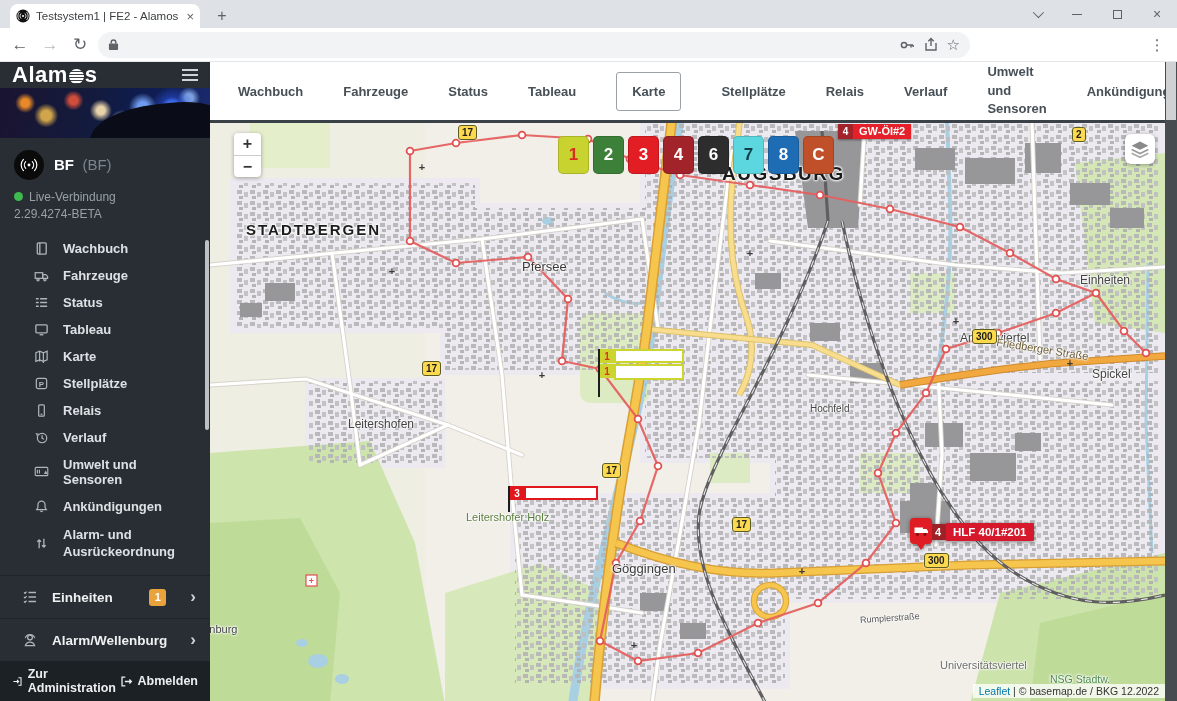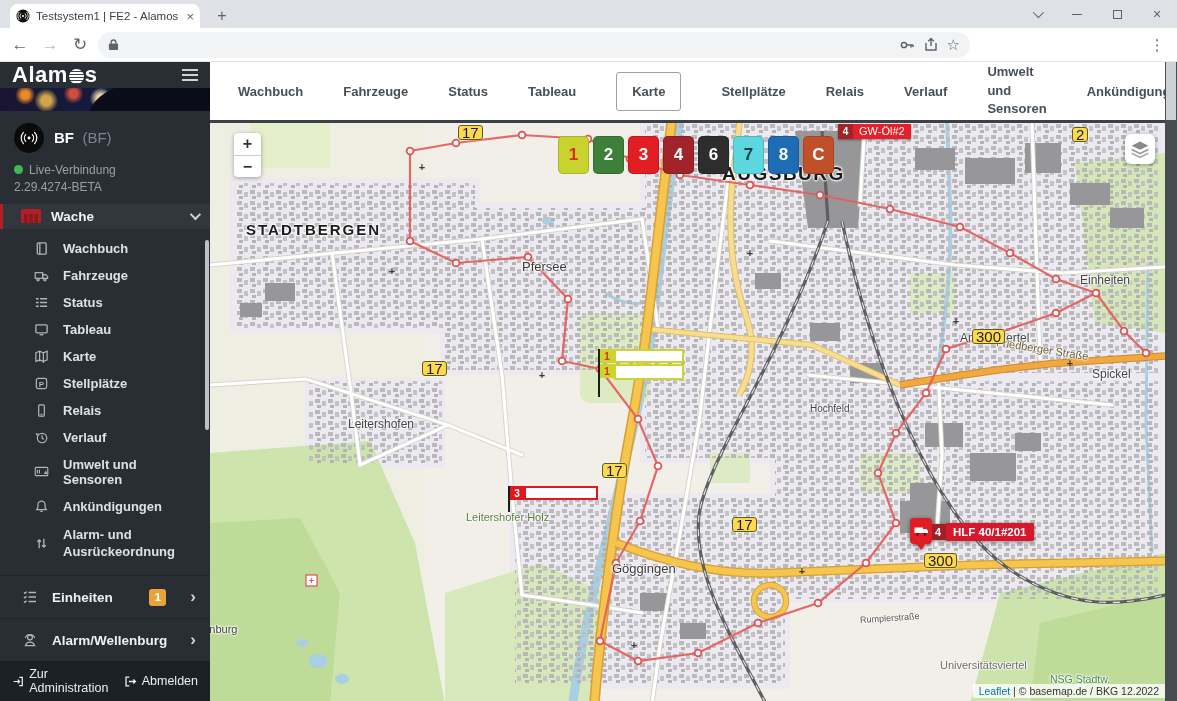--- a/index.html
+++ b/index.html
@@ -76,55 +76,55 @@
              font-weight:600; color:#dde1e5; }
   .sb-item svg { flex:0 0 15px; }
   .sb-item .two { line-height:1.35; }
   .sb-section { border-top:1px solid #1f2428; display:flex; align-items:center; gap:14px;
                 padding:11px 14px 11px 22px; font-size:13.5px; font-weight:bold; color:#eef0f2; }
   .badge-1 { margin-left:auto; background:#e8a33d; color:#fff; font-size:11px; font-weight:bold;
              width:17px; height:17px; border-radius:3px; display:flex; align-items:center; justify-content:center; }
   .chev-r { color:#cfd3d7; font-size:17px; font-weight:bold; margin-left:10px; }
   .chev-r.solo { margin-left:auto; }
   .sb-footer { margin-top:auto; background:#1c2125; display:flex; align-items:center; justify-content:space-between;
-               padding:6px 12px; font-size:12.5px; font-weight:normal; color:#eceef0; }
+               padding:6px 12px; font-size:12.5px; font-weight:bold; color:#eceef0; }
   .sb-footer .fbtn { display:flex; align-items:center; gap:5px; }
   .sb-scrollthumb { position:absolute; right:1px; top:178px; width:4px; height:190px; background:#d7dadd;
                     border-radius:2px; opacity:.85; }
 
   
   .content { width:955px; display:flex; flex-direction:column; }
   .topnav { height:58px; background:#fff; display:flex; align-items:center; padding:0 20px 0 28px; gap:40px; }
   .tn-item { font-size:13px; font-weight:600; color:#475057; white-space:nowrap; }
   .tn-item.wrap { white-space:normal; max-width:86px; line-height:1.45; }
   .tn-item.active { border:1px solid #9ca1a6; border-radius:3px; padding:11px 15px; }
   .tn-push { margin-left:auto; }
 
   
   .map { position:relative; height:581px; border-top:3px solid #3a4147; overflow:hidden; background:#f1efe8; }
   .map svg.base { position:absolute; left:0; top:0; }
   .mlbl { position:absolute; color:#444; text-shadow:0 0 2px #fff,0 0 2px #fff,0 0 3px #fff,0 0 3px #fff;
           white-space:nowrap; }
   .shield { position:absolute; background:#fcd94f; border:1.5px solid #5c5c20; border-radius:3px;
-            font-size:15px; font-weight:normal; color:#1d1d1d; padding:0 3px; line-height:13px;
+            font-size:10px; font-weight:bold; color:#1d1d1d; padding:0 3px; line-height:13px;
             box-shadow:0 0 2px rgba(255,255,255,.8); }
   .zoomctl { position:absolute; left:24px; top:10px; width:27px; background:#fff; border-radius:4px;
              box-shadow:0 1px 4px rgba(0,0,0,.35); overflow:hidden; }
   .zoombtn { height:22px; text-align:center; font-size:16px; font-weight:bold; color:#333; line-height:22px; }
   .zoombtn + .zoombtn { border-top:1px solid #ccc; }
   .badges { position:absolute; left:348px; top:13px; display:flex; gap:4px; }
   .sbadge { width:31px; height:38px; border-radius:5px; display:flex; align-items:center; justify-content:center;
             font-size:17px; font-weight:bold; box-shadow:inset 0 0 0 1px rgba(0,0,0,.15); }
   .layersctl { position:absolute; left:915px; top:11px; width:30px; height:30px; background:#fff; border-radius:6px;
                box-shadow:0 1px 4px rgba(0,0,0,.35); display:flex; align-items:center; justify-content:center; }
   .gw-marker { position:absolute; left:628px; top:1px; display:flex; align-items:center;
                filter:drop-shadow(0 1px 1px rgba(0,0,0,.4)); }
   .chip { width:15px; height:15px; display:flex; align-items:center; justify-content:center;
           font-size:10px; font-weight:bold; color:#fff; }
-  .gw-label { background:#e5202a; color:#fff; font-size:11px; font-weight:normal; padding:1px 6px; line-height:13px; }
+  .gw-label { background:#e5202a; color:#fff; font-size:11px; font-weight:bold; padding:1px 6px; line-height:13px; }
   .umarker { position:absolute; display:flex; align-items:flex-start; }
   .umarker .pole { width:2px; background:#1c1c1c; }
   .uchip { width:14px; height:14px; display:flex; align-items:center; justify-content:center;
            font-size:10px; font-weight:bold; }
   .ubar { height:14px; background:#fff; }
   .hlf { position:absolute; left:700px; top:395px; display:flex; align-items:flex-start;
          filter:drop-shadow(0 1px 2px rgba(0,0,0,.45)); }
   .pin { width:22px; height:26px; background:#e01c24; border-radius:4px; position:relative;
          display:flex; align-items:center; justify-content:center; }
   .pin::after { content:""; position:absolute; left:6px; top:25px; border:5px solid transparent; border-top:7px solid #e01c24; }
@@ -221,30 +221,20 @@
             <span class="unit-alias">(BF)</span>
           </div>
         </div>
         <div class="live-row">
           <span class="dot-green"></span>
           <span>Live-Verbindung</span>
         </div>
         <div class="version">2.29.4274-BETA</div>
       </div>
 
-      <div class="sb-group">
-        <svg width="20" height="14" viewBox="0 0 20 14">
-          <rect x="0" y="0" width="20" height="14" rx="1.5" fill="#b12025"></rect>
-          <rect x="3" y="5" width="3.6" height="9" fill="#8c181d"></rect>
-          <rect x="8.2" y="5" width="3.6" height="9" fill="#8c181d"></rect>
-          <rect x="13.4" y="5" width="3.6" height="9" fill="#8c181d"></rect>
-        </svg>
-        <span class="glabel">Wache</span>
-        <span class="gchev"></span>
-      </div>
 
       <div class="sb-items">
         <div class="sb-item">
           <svg width="15" height="15" viewBox="0 0 16 16" stroke="#aeb5bb" stroke-width="1.4" fill="none">
             <rect x="3.5" y="2" width="9.5" height="12" rx="1"></rect>
               <line x1="6.2" y1="2" x2="6.2" y2="14"></line>
           </svg>
           <span>Wachbuch</span>
         </div>
         <div class="sb-item">

